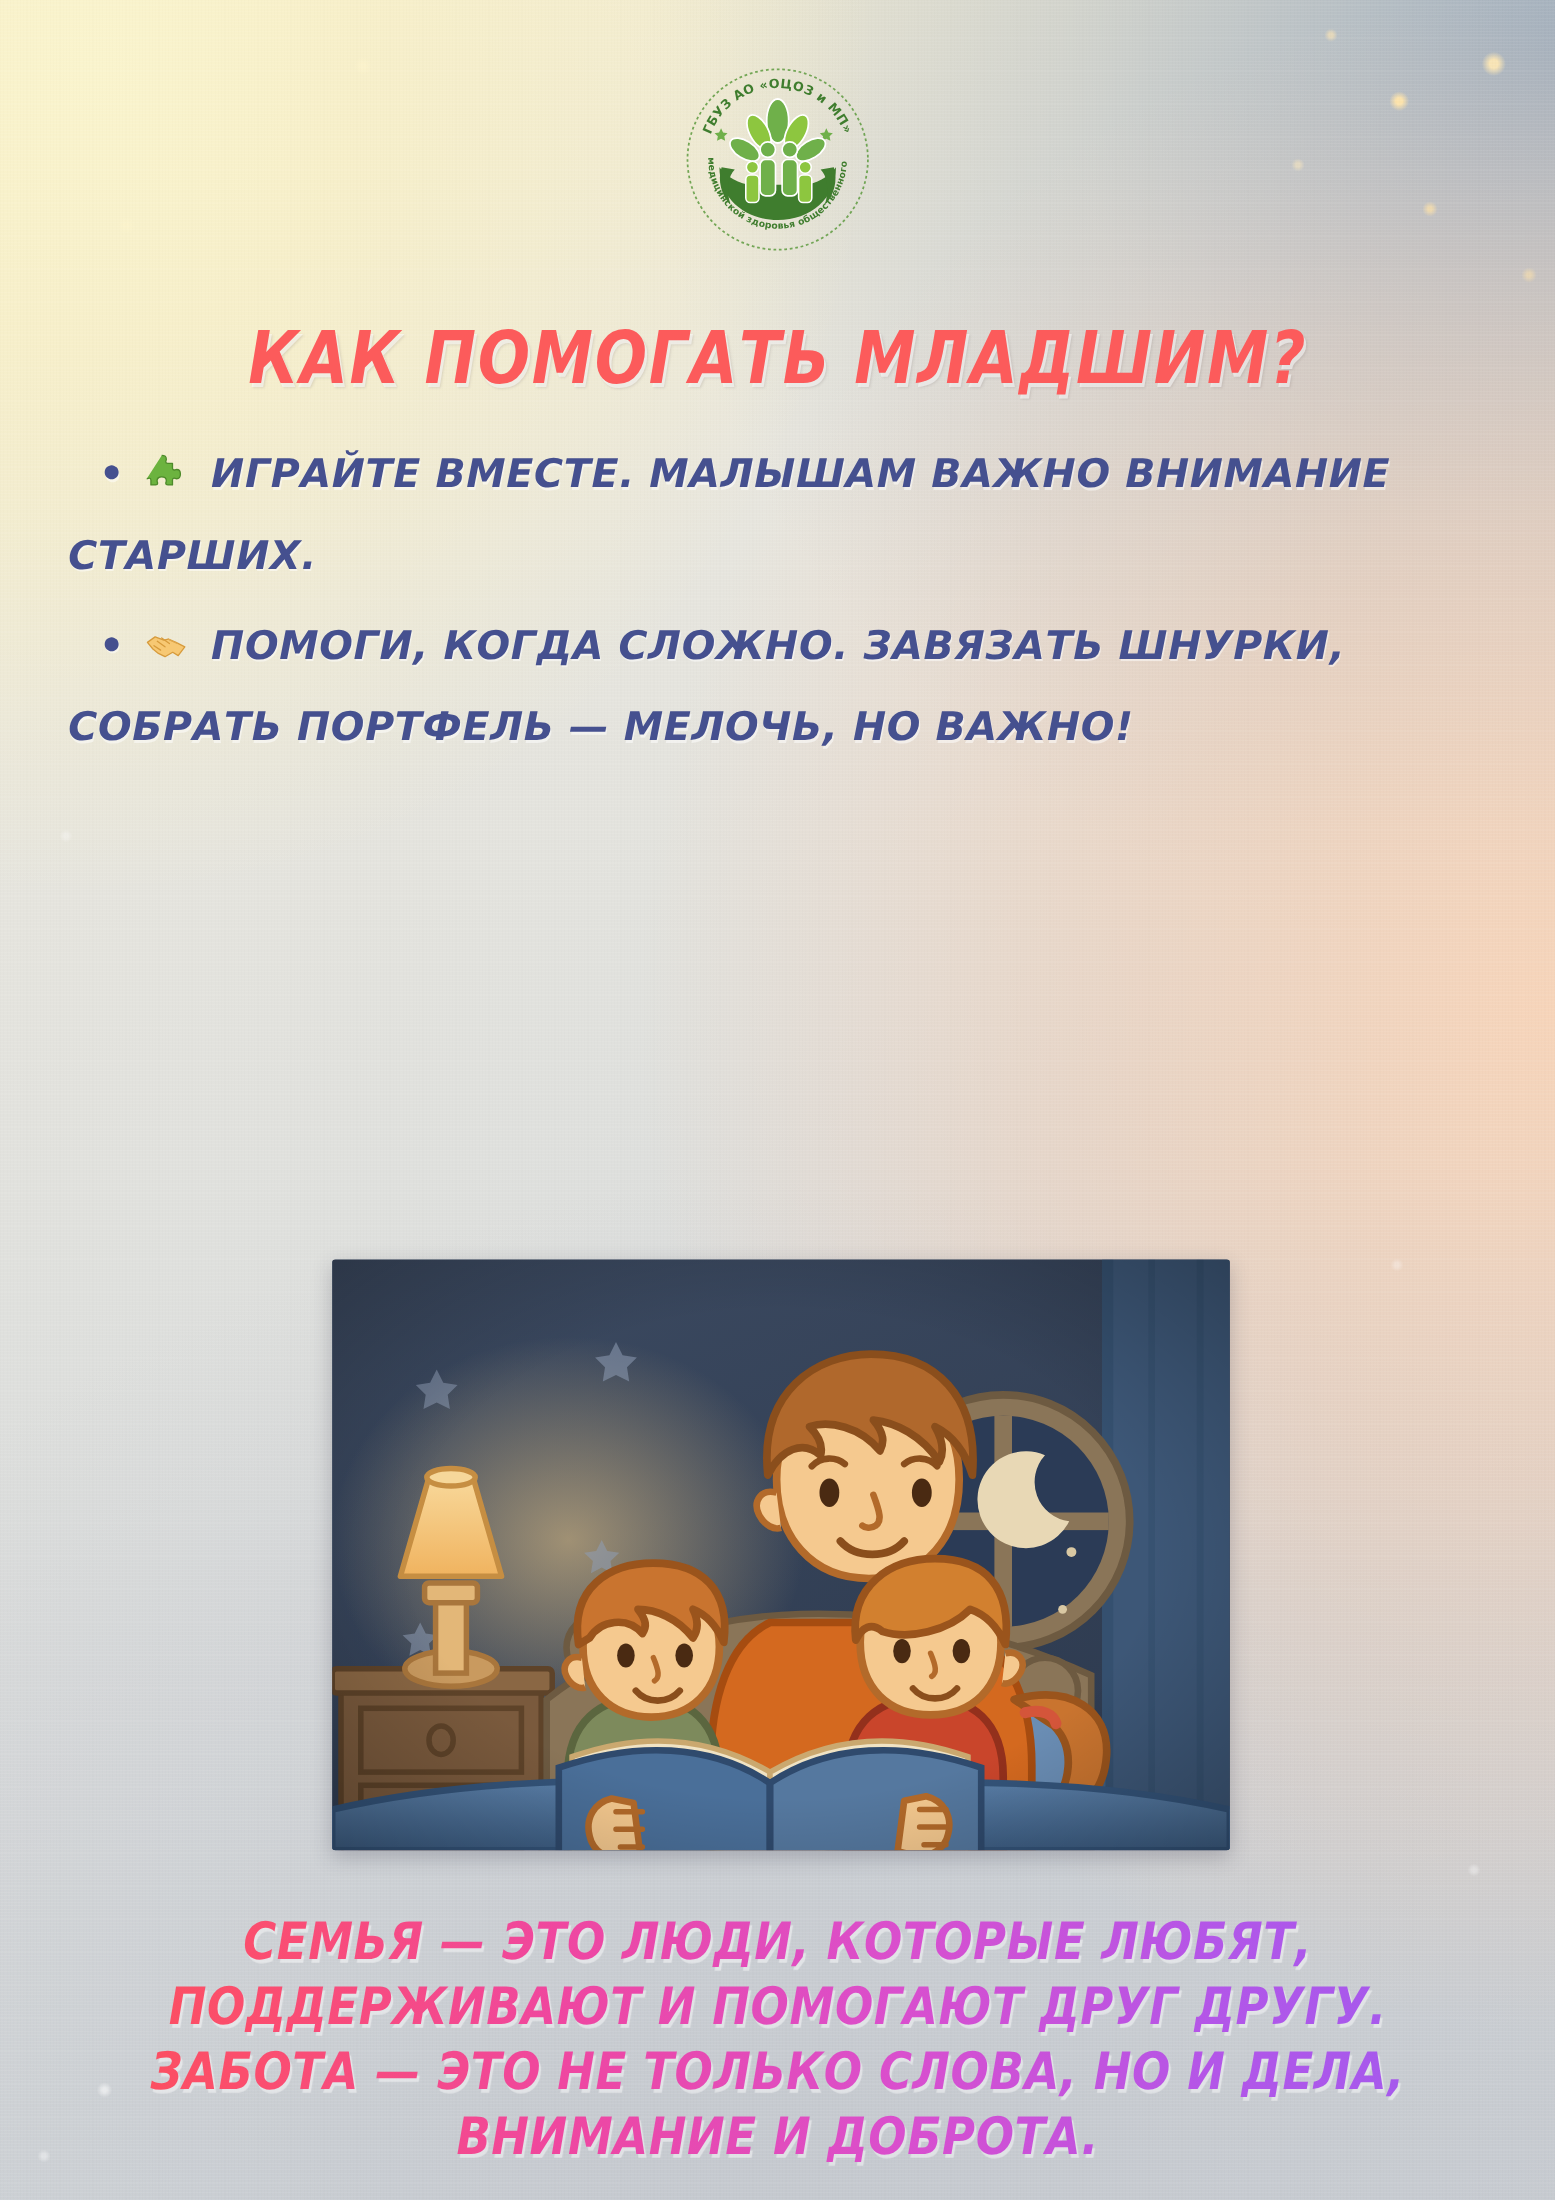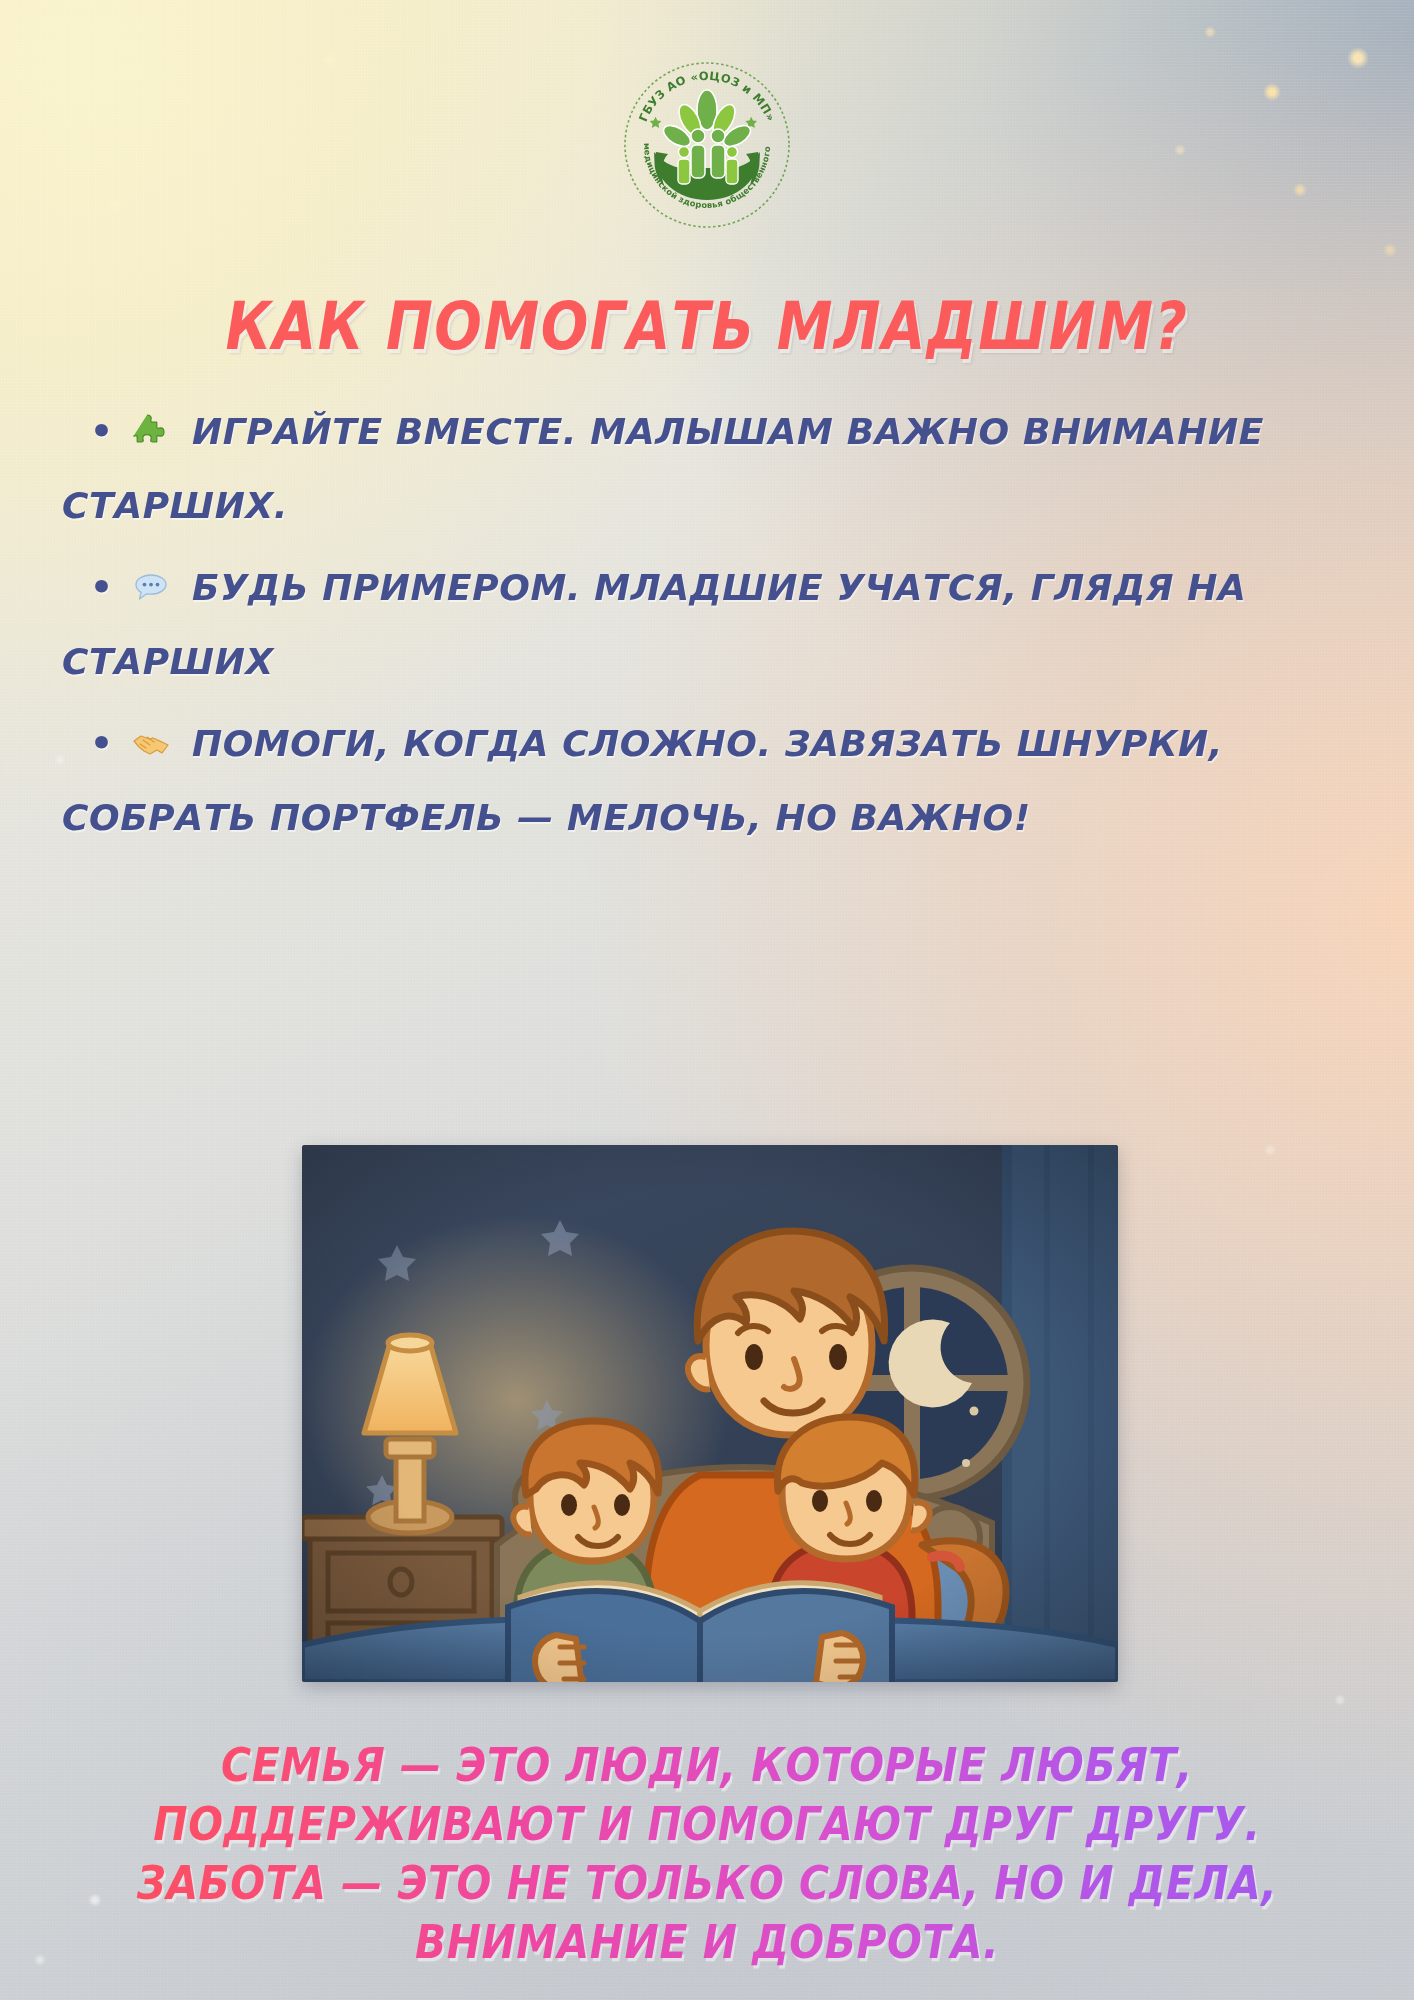--- a/index.html
+++ b/index.html
@@ -166,32 +166,20 @@
       <span class="dot">•</span>
       <span class="emoji">
         <svg viewBox="0 0 40 40" xmlns="http://www.w3.org/2000/svg">
           <path d="M16 4c2.6 0 4.2 1.6 4.2 3.4 0 1-.5 1.6-.5 2.4 0 .9.8 1.4 1.8 1.4h4.3v4.3c0 1 .5 1.8 1.4 1.8.8 0 1.4-.5 2.4-.5 1.8 0 3.4 1.6 3.4 4.2s-1.6 4.2-3.4 4.2c-1 0-1.6-.5-2.4-.5-.9 0-1.4.8-1.4 1.8v4.3h-4.3c-1 0-1.8-.5-1.8-1.4 0-.8.5-1.4.5-2.4 0-1.8-1.6-3.4-4.2-3.4s-4.2 1.6-4.2 3.4c0 1 .5 1.6.5 2.4 0 .9-.8 1.4-1.8 1.4H6.2v-4.3c0-1-.5-1.8-1.4-1.8-.8 0-1.4.5-2.4.5" fill="#6cb33f" stroke="#4d8a2a" stroke-width="1.2" stroke-linejoin="round"></path>
         </svg>
       </span>
       <span>ИГРАЙТЕ ВМЕСТЕ. МАЛЫШАМ ВАЖНО ВНИМАНИЕ СТАРШИХ.</span>
     </div>
 
 
-    <div class="li">
-      <span class="dot">•</span>
-      <span class="emoji">
-        <svg viewBox="0 0 40 40" xmlns="http://www.w3.org/2000/svg">
-          <path d="M20 8c8.3 0 15 4.3 15 9.6S28.3 27.2 20 27.2c-1.5 0-3-.15-4.3-.42L8.5 32l1.6-6.6C6.9 23.6 5 20.8 5 17.6 5 12.3 11.7 8 20 8z" fill="#cfe3f7" stroke="#9dbbdc" stroke-width="1.3" stroke-linejoin="round"></path>
-          <circle cx="13.5" cy="17.6" r="1.9" fill="#5b7fae"></circle>
-          <circle cx="20" cy="17.6" r="1.9" fill="#5b7fae"></circle>
-          <circle cx="26.5" cy="17.6" r="1.9" fill="#5b7fae"></circle>
-        </svg>
-      </span>
-      <span>БУДЬ ПРИМЕРОМ. МЛАДШИЕ УЧАТСЯ, ГЛЯДЯ НА СТАРШИХ</span>
-    </div>
 
     <div class="li">
       <span class="dot">•</span>
       <span class="emoji">
         <svg viewBox="0 0 40 40" xmlns="http://www.w3.org/2000/svg">
           <path d="M3 18l7-5 8 3 4-1 7 3 8 4-6 8-5-3-7 4-6-3-5-4z" fill="#f7c873" stroke="#d79b3c" stroke-width="1.2" stroke-linejoin="round"></path>
           <path d="M12 17l7 5M16 14l7 5M9 21l6 4" stroke="#d79b3c" stroke-width="1.2" stroke-linecap="round"></path>
           <path d="M22 15l8 4" stroke="#e0a84e" stroke-width="1.2" stroke-linecap="round"></path>
         </svg>
       </span>

